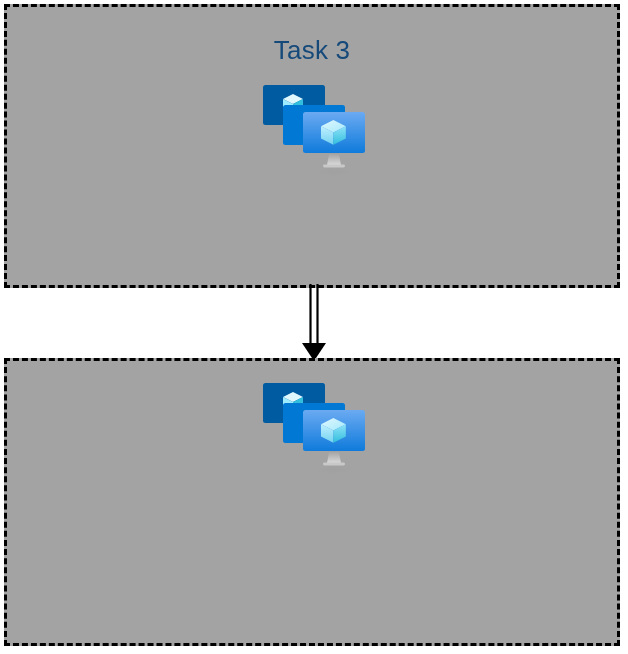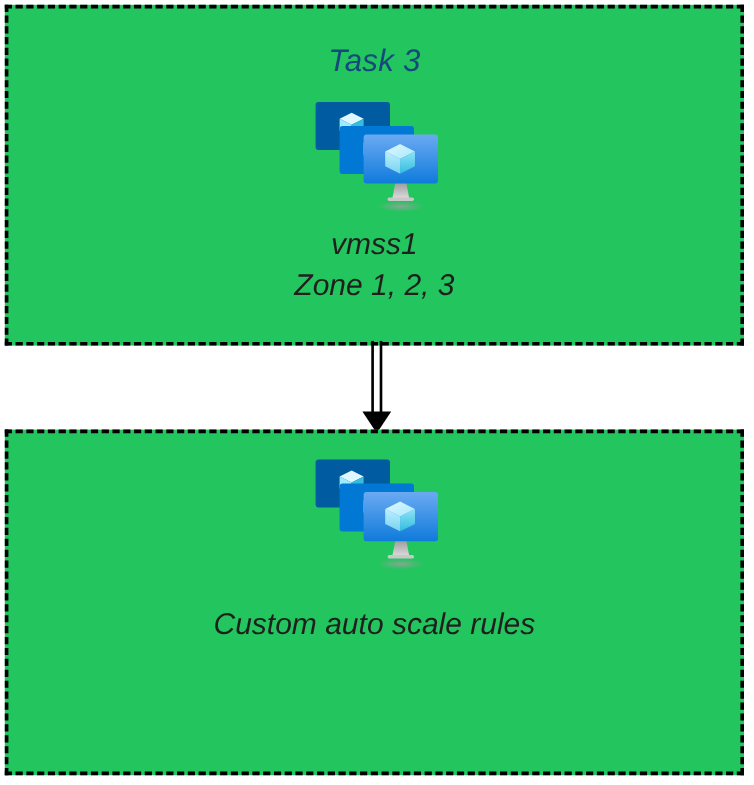--- a/index.html
+++ b/index.html
@@ -21,26 +21,25 @@
     top: 0;
     width: 628px;
     height: 654px;
     background: #ffffff;
   }
 
   
   .task-box {
     position: absolute;
     box-sizing: border-box;
-    background: #22c55e;
+    background: #a3a3a3;
     border: 3px dashed #000000;
     display: flex;
     flex-direction: column;
     align-items: center;
-    font-style: italic;
   }
 
   #task-box-top {
     left: 4px;
     top: 4px;
     width: 616px;
     height: 284px;
   }
 
   #task-box-bottom {
@@ -153,24 +152,20 @@
       <rect x="66" y="85.5" width="22" height="3" rx="1.4" fill="#C8C8C8"></rect>
 
       <rect x="46" y="33" width="62" height="41" rx="2.5" fill="url(#g-front-1)"></rect>
       <g transform="translate(64,41) scale(0.62)">
         <path d="M20 0 L40 10 L20 20 L0 10 Z" fill="url(#g-cube-top-1)"></path>
         <path d="M0 10 L20 20 L20 40 L0 30 Z" fill="url(#g-cube-left-1)"></path>
         <path d="M40 10 L20 20 L20 40 L40 30 Z" fill="url(#g-cube-right-1)"></path>
       </g>
     </svg>
 
-    <div class="caption-group">
-      <span class="caption-line">vmss1</span>
-      <span class="caption-line">Zone 1, 2, 3</span>
-    </div>
   </div>
 
   <svg id="connector" viewBox="0 0 36 78">
 
     <line x1="14.5" y1="0" x2="14.5" y2="62" stroke="#000000" stroke-width="2.2"></line>
     <line x1="21.5" y1="0" x2="21.5" y2="62" stroke="#000000" stroke-width="2.2"></line>
 
     <polygon points="6,59 30,59 18,77" fill="#000000"></polygon>
   </svg>
 
@@ -224,18 +219,15 @@
       <rect x="66" y="85.5" width="22" height="3" rx="1.4" fill="#C8C8C8"></rect>
 
       <rect x="46" y="33" width="62" height="41" rx="2.5" fill="url(#g-front-2)"></rect>
       <g transform="translate(64,41) scale(0.62)">
         <path d="M20 0 L40 10 L20 20 L0 10 Z" fill="url(#g-cube-top-2)"></path>
         <path d="M0 10 L20 20 L20 40 L0 30 Z" fill="url(#g-cube-left-2)"></path>
         <path d="M40 10 L20 20 L20 40 L40 30 Z" fill="url(#g-cube-right-2)"></path>
       </g>
     </svg>
 
-    <div class="caption-group">
-      <span class="caption-line">Custom auto scale rules</span>
-    </div>
   </div>
 
 </div>
 
 </body></html>

